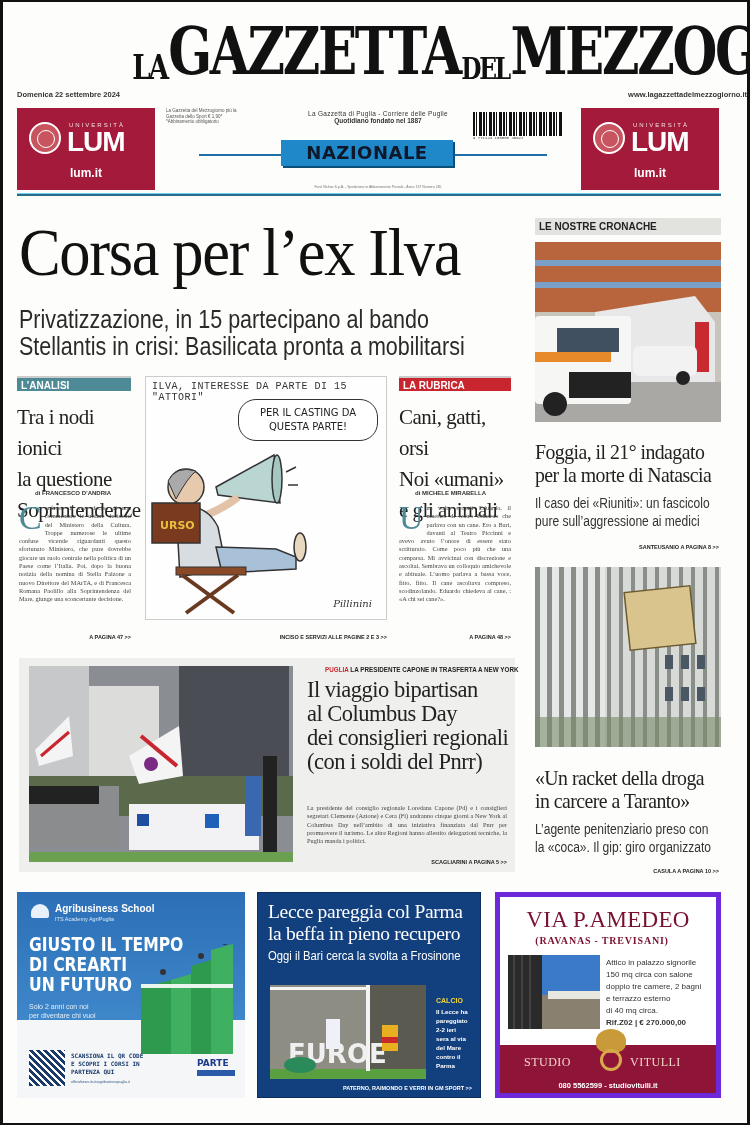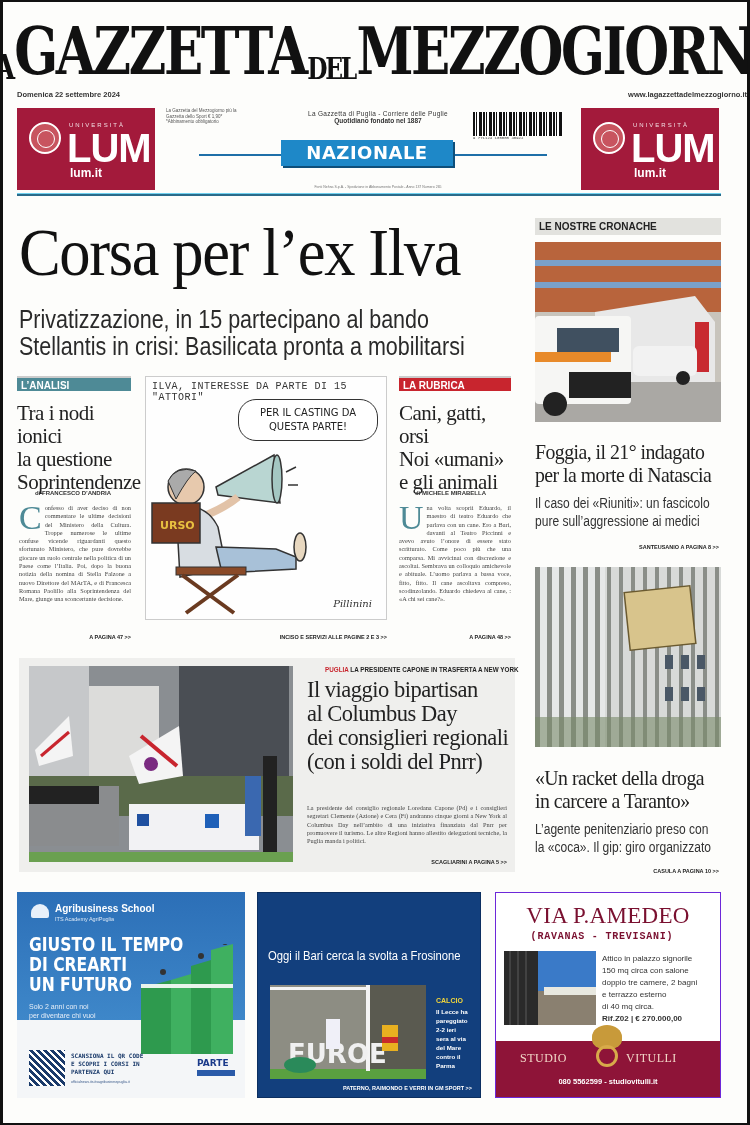--- a/index.html
+++ b/index.html
@@ -2,58 +2,58 @@
 <html><head>
 <meta charset="utf-8">
 <style>
   * { box-sizing: border-box; margin: 0; padding: 0; }
   html, body { width: 750px; height: 1125px; overflow: hidden; background: #fff; }
   body { font-family: "Liberation Serif", serif; color: #1a1a1a; position: relative; }
   .frame { position: absolute; left: 0; top: 0; width: 750px; height: 1125px; border: 2px solid #111; border-left-width: 3px; border-right-width: 3px; }
   .page { position: absolute; left: 3px; top: 2px; width: 744px; height: 1121px; background: #fdfdfb; }
 
   
-  .masthead { position: absolute; left: 14px; top: 18px; width: 716px; height: 64px; display: flex; align-items: flex-end; justify-content: center; margin-left: 11px; }
+  .masthead { position: absolute; left: 14px; top: 18px; width: 716px; height: 64px; display: flex; align-items: flex-end; justify-content: flex-start; }
   .masthead .logo { font-family: "DejaVu Serif", serif; font-weight: bold; color: #111; letter-spacing: -3px; transform: scaleX(0.78); transform-origin: center; white-space: nowrap; line-height: 1; display: flex; align-items: flex-end; }
   .logo .sm { font-size: 34px; margin-right: 2px; }
   .logo .big { font-size: 66px; }
   .logo .mid { font-size: 30px; margin: 0 2px; }
   .dateline { position: absolute; top: 88px; font-family: "Liberation Sans", sans-serif; font-size: 7.5px; font-weight: bold; color: #333; }
   .dateline.left { left: 14px; }
   .dateline.right { right: 0; }
 
   .lum { position: absolute; top: 106px; width: 138px; height: 82px; background: #a31a3b; color: #fff; font-family: "Liberation Sans", sans-serif; }
   .lum.left { left: 14px; }
   .lum.right { left: 578px; }
   .lum .seal { position: absolute; left: 12px; top: 14px; width: 32px; height: 32px; border-radius: 50%; border: 2px solid #fff; background: #c8545f; }
   .lum .seal::after { content: ""; position: absolute; left: 6px; top: 6px; width: 16px; height: 16px; border-radius: 50%; border: 1px solid #fff; }
   .lum .uni { position: absolute; left: 52px; top: 14px; font-size: 6px; letter-spacing: 2px; opacity: .85; }
-  .lum .word { position: absolute; left: 50px; top: 18px; font-size: 40px; font-weight: bold; letter-spacing: -1px; }
+  .lum .word { position: absolute; left: 50px; top: 18px; font-size: 28px; font-weight: bold; letter-spacing: -1px; }
   .lum .site { position: absolute; left: 0; right: 0; top: 58px; text-align: center; font-size: 12px; font-weight: bold; }
 
   .small-note { position: absolute; left: 163px; top: 106px; font-family: "Liberation Sans", sans-serif; font-size: 4.5px; line-height: 5.5px; color: #555; width: 85px; }
   .subtitle { position: absolute; left: 280px; top: 108px; width: 190px; text-align: center; font-family: "Liberation Sans", sans-serif; color: #333; }
   .subtitle .l1 { font-size: 6.5px; letter-spacing: .3px; }
   .subtitle .l2 { font-size: 6.5px; font-weight: bold; }
   .barcode { position: absolute; left: 470px; top: 110px; width: 90px; height: 24px; background: repeating-linear-gradient(90deg, #111 0 2px, #fff 2px 3px, #111 3px 4px, #fff 4px 6px, #111 6px 9px, #fff 9px 10px); }
   .barcode-digits { position: absolute; left: 470px; top: 134px; font-family: "Liberation Mono", monospace; font-size: 4px; color: #444; }
   .section-line { position: absolute; left: 196px; top: 152px; width: 348px; height: 2px; background: #1e6fa8; }
-  .section-badge { position: absolute; left: 278px; top: 138px; width: 172px; height: 26px; background: #1e88c8; color: #ffffff; font-family: "DejaVu Sans", sans-serif; font-weight: bold; font-size: 18px; text-align: center; line-height: 26px; letter-spacing: .5px; box-shadow: 2px 2px 0 #0e4f7a; }
+  .section-badge { position: absolute; left: 278px; top: 138px; width: 172px; height: 26px; background: #1e88c8; color: #0f172a; font-family: "DejaVu Sans", sans-serif; font-weight: bold; font-size: 18px; text-align: center; line-height: 26px; letter-spacing: .5px; box-shadow: 2px 2px 0 #0e4f7a; }
   .imprint { position: absolute; left: 250px; top: 183px; width: 250px; font-family: "Liberation Sans", sans-serif; font-size: 3.5px; color: #777; text-align: center; }
   .rule { position: absolute; left: 14px; top: 191px; width: 704px; height: 3px; background: #2a6b8a; border-top: 1px solid #6fd0ee; }
 
   
   .headline { position: absolute; left: 16px; top: 214px; font-family: "Liberation Serif", serif; font-size: 68px; line-height: 72px; color: #111; letter-spacing: -1.5px; transform: scaleX(0.92); transform-origin: left; white-space: nowrap; }
   .subhead { position: absolute; left: 16px; top: 304px; font-family: "Liberation Sans", sans-serif; font-size: 25px; line-height: 27px; color: #2a2a2a; transform: scaleX(0.86); transform-origin: left; white-space: nowrap; }
 
   
   .col-label { position: absolute; height: 15px; font-family: "Liberation Sans", sans-serif; font-weight: bold; font-size: 10px; line-height: 15px; padding-left: 4px; color: #fff; border-top: 2px solid #ccc; }
   .col-label.teal { background: #4e8a96; }
   .col-label.red { background: #c8252e; }
-  .col-head { position: absolute; font-family: "Liberation Serif", serif; font-size: 21px; line-height: 23px; color: #222; letter-spacing: -0.5px; }
+  .col-head { position: absolute; font-family: "Liberation Serif", serif; font-size: 21px; line-height: 31px; color: #222; letter-spacing: -0.5px; }
   .byline { position: absolute; font-family: "Liberation Sans", sans-serif; font-size: 6px; font-weight: bold; color: #333; }
   .body-text { position: absolute; font-family: "Liberation Serif", serif; font-size: 6.3px; line-height: 8.3px; color: #444; text-align: justify; }
   .dropcap { float: left; font-size: 34px; line-height: 28px; color: #4e8a96; margin-right: 3px; font-family: "Liberation Serif", serif; }
   .jump { position: absolute; font-family: "Liberation Sans", sans-serif; font-size: 5.5px; font-weight: bold; color: #222; text-align: right; }
 
   
   .cartoon { position: absolute; left: 142px; top: 374px; width: 242px; height: 244px; border: 1px solid #ccc; background: #fefefe; overflow: hidden; }
   .cartoon-title { position: absolute; left: 6px; top: 4px; font-family: Liberation Mono, monospace; font-size: 10px; color: #333; letter-spacing: .5px; }
   .bubble { position: absolute; left: 92px; top: 22px; width: 140px; height: 42px; border: 1.5px solid #333; border-radius: 18px; background: #fff; text-align: center; font-family: "DejaVu Sans", sans-serif; font-size: 10px; line-height: 14px; padding-top: 6px; color: #222; }
   .signature { position: absolute; right: 14px; bottom: 10px; font-family: "DejaVu Serif", serif; font-style: italic; font-size: 10px; color: #333; }
@@ -67,21 +67,21 @@
   
   .columbus { position: absolute; left: 16px; top: 656px; width: 496px; height: 214px; background: #efefed; }
   .kicker { position: absolute; left: 306px; top: 8px; font-family: "Liberation Sans", sans-serif; font-size: 7px; font-weight: bold; color: #222; white-space: nowrap; transform: scaleX(.9); transform-origin: left; }
   .kicker .red { color: #c8252e; }
   .col-big-head { position: absolute; left: 288px; top: 20px; font-family: "Liberation Serif", serif; font-size: 22.5px; line-height: 24px; color: #222; letter-spacing: -0.5px; }
 
   
   .ad { position: absolute; overflow: hidden; }
   .ad-agri { left: 14px; top: 890px; width: 228px; height: 206px; background: linear-gradient(180deg, #2c6fb7 0%, #3e87c9 62%, #f4f6f8 62%); }
   .ad-sport { left: 254px; top: 890px; width: 224px; height: 206px; background: #123f7d; border: 1px solid #0c2f60; }
-  .ad-amedeo { left: 492px; top: 890px; width: 226px; height: 206px; background: #fff; border: 1px solid #6d28d9; }
+  .ad-amedeo { left: 492px; top: 890px; width: 226px; height: 206px; background: #fff; border: 5px solid #6d28d9; }
 </style>
 </head>
 <body>
 
 <div class="frame"></div>
 <div class="page">
 
   <div class="masthead">
     <div class="logo">
       <span class="sm">LA</span>
@@ -316,20 +316,24 @@
       <div>SCANSIONA IL QR CODE</div>
       <div>E SCOPRI I CORSI IN</div>
       <div>PARTENZA QUI</div>
     </div>
     <div style="position:absolute; left:54px; top:188px; font-family:'Liberation Sans',sans-serif; font-size:3.5px; color:#3a5a8a;">officialnews.its.itsagribusinesspuglia.it</div>
     <div style="position:absolute; left:180px; top:166px; font-family:'DejaVu Sans',sans-serif; font-weight:bold; font-size:9px; color:#1a3a8a;">PARTE</div>
     <div style="position:absolute; left:180px; top:178px; width:38px; height:6px; background:#2a5aa8;"></div>
   </div>
 
   <div class="ad ad-sport">
+    <div style="position:absolute; left:10px; top:8px; font-family:'Liberation Serif',serif; font-size:19.5px; line-height:22px; color:#fff; white-space:nowrap; letter-spacing:-.3px;">
+      <div>Lecce pareggia col Parma</div>
+      <div>la beffa in pieno recupero</div>
+    </div>
     <div style="position:absolute; left:10px; top:56px; font-family:'Liberation Sans',sans-serif; font-size:12.5px; color:#fff; white-space:nowrap; transform:scaleX(.9); transform-origin:left;">Oggi il Bari cerca la svolta a Frosinone</div>
     <svg style="position:absolute; left:12px; top:92px;" width="156" height="94" viewBox="0 0 156 94">
       <rect width="156" height="94" fill="#5a5a50"></rect>
       <rect x="0" y="0" width="96" height="84" fill="#9a9a90" opacity=".8"></rect>
       <rect x="0" y="84" width="156" height="10" fill="#5aa040"></rect>
       <rect x="96" y="0" width="4" height="86" fill="#f4f4f4"></rect>
       <rect x="0" y="2" width="96" height="3" fill="#f4f4f4"></rect>
       <text x="18" y="78" font-family="DejaVu Sans, sans-serif" font-size="26" font-weight="bold" fill="#f0f0f0">EUROE</text>
       <ellipse cx="30" cy="80" rx="16" ry="8" fill="#2a8a5a"></ellipse>
       <rect x="56" y="34" width="14" height="30" fill="#f0f0f8"></rect>
@@ -344,21 +348,21 @@
       <div>sera al via</div>
       <div>del Mare</div>
       <div>contro il</div>
       <div>Parma</div>
     </div>
     <div style="position:absolute; right:8px; top:192px; font-family:'Liberation Sans',sans-serif; font-weight:bold; font-size:5.5px; color:#fff;">PATERNO, RAIMONDO E VERRI IN GM SPORT &gt;&gt;</div>
   </div>
 
   <div class="ad ad-amedeo">
     <div style="position:absolute; left:0; right:0; top:10px; text-align:center; font-family:'Liberation Serif',serif; font-size:23px; color:#7a1030; letter-spacing:.3px;">VIA P.AMEDEO</div>
-    <div style="position:absolute; left:0; right:12px; top:38px; text-align:center; font-family:Liberation Mono, monospace; font-weight:bold; font-size:10px; color:#7a1030; letter-spacing:.8px;">(RAVANAS - TREVISANI)</div>
+    <div style="position:absolute; left:0; right:12px; top:38px; text-align:center; font-family:Liberation Serif, serif; font-weight:bold; font-size:10px; color:#7a1030; letter-spacing:.8px;">(RAVANAS - TREVISANI)</div>
     <svg style="position:absolute; left:8px; top:58px;" width="92" height="74" viewBox="0 0 92 74">
       <rect width="92" height="74" fill="#3a7ac8"></rect>
       <rect x="0" y="40" width="92" height="34" fill="#8a8070"></rect>
       <rect x="40" y="36" width="52" height="8" fill="#e8e8e0"></rect>
       <rect x="0" y="0" width="34" height="74" fill="#2a2a2a"></rect>
       <g stroke="#5a5a5a" stroke-width="1">
           <line x1="6" y1="0" x2="6" y2="74"></line>
           <line x1="14" y1="0" x2="14" y2="74"></line>
           <line x1="22" y1="0" x2="22" y2="74"></line>
         </g>

